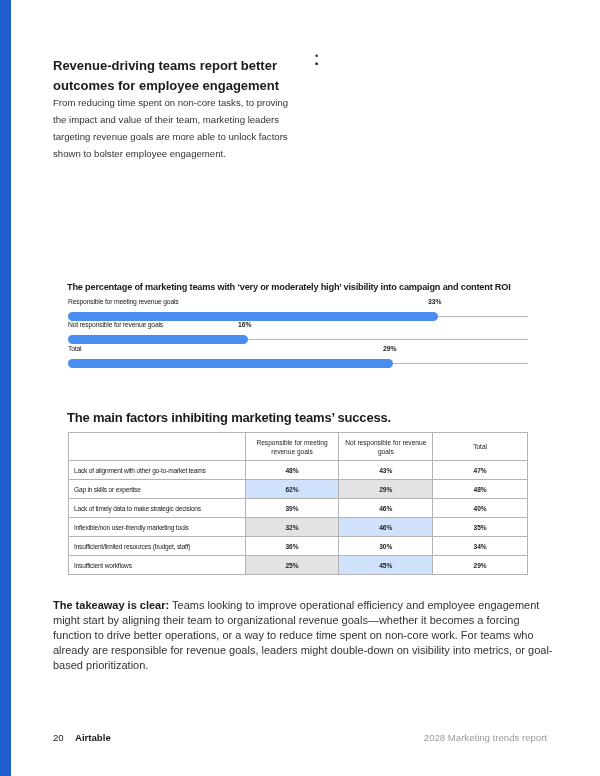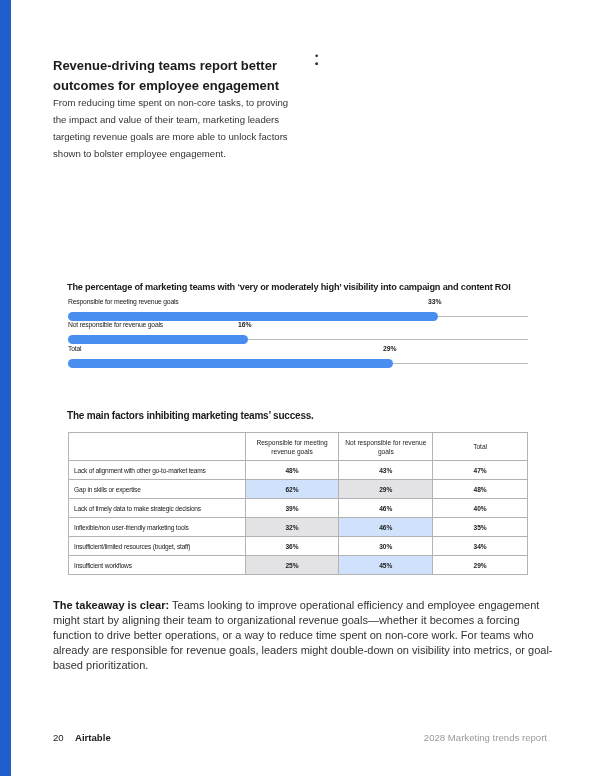--- a/index.html
+++ b/index.html
@@ -11,21 +11,21 @@
   .intro { left:53px; top:94px; width:240px; font-size:9.6px; line-height:17px; color:#333; }
   .bullets { left:313px; top:48px; width:240px; margin:0; padding:0; list-style:none; }
   .bullets li { position:relative; padding-left:15px; font-size:9.6px; line-height:15.2px; color:#333; margin-bottom:8px; }
   .bullets li .dot { position:absolute; left:2px; top:0; }
   .chart1-title { left:67px; top:274px; font-size:9.2px; font-weight:bold; color:#1b1b1b; letter-spacing:-0.2px; white-space:nowrap;margin-top:8px; }
   .barrow { position:absolute; left:68px; width:460px; height:26px; }
   .barrow .lbl { position:absolute; left:0; top:0; font-size:6.8px; color:#222; white-space:nowrap; letter-spacing:-0.2px; }
   .barrow .track { position:absolute; left:0; top:18px; width:460px; height:1px; background:#b8b8b8; }
   .barrow .bar { position:absolute; left:0; top:14px; height:9px; border-radius:5px; background:#4a8df0; }
   .barrow .val { position:absolute; top:0; font-size:6.8px; font-weight:bold; color:#222; }
-  .chart2-title { left:67px; top:410px; font-size:10px; font-weight:bold; color:#1b1b1b; letter-spacing:-0.2px; white-space:nowrap; }
+  .chart2-title { left:67px; top:410px; font-size:13px; font-weight:bold; color:#1b1b1b; letter-spacing:-0.2px; white-space:nowrap; }
   table.factors { position:absolute; left:68px; top:432px; width:460px; border-collapse:collapse; font-size:6.6px; color:#222; }
   table.factors td, table.factors th { border:1px solid #b3b3b3; padding:0 5px; }
   table.factors th { height:27px; font-weight:normal; text-align:center; line-height:9px; }
   table.factors td { height:18px; }
   table.factors td.num { text-align:center; font-weight:bold; }
   table.factors td.lblc { text-align:left; letter-spacing:-0.2px; }
   .hl-blue { background:#cfe1fb; }
   .hl-gray { background:#e3e3e5; }
   .takeaway { left:53px; top:598px; width:500px; font-size:11px; line-height:15px; color:#333; }
   .takeaway b { color:#1b1b1b; }

